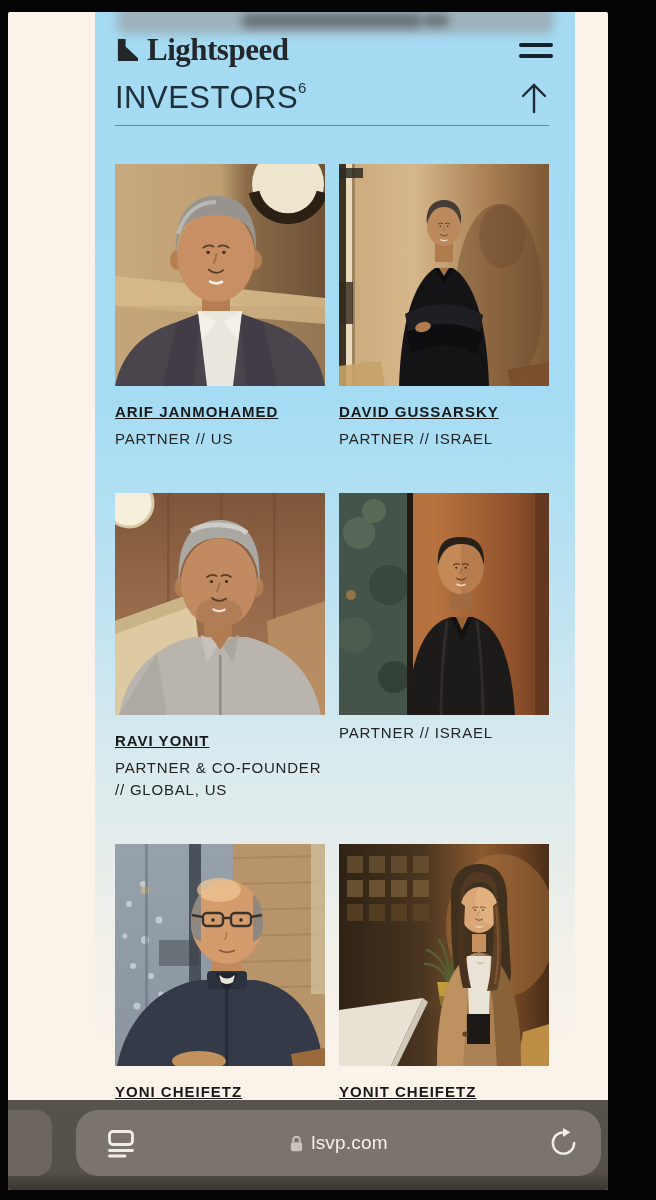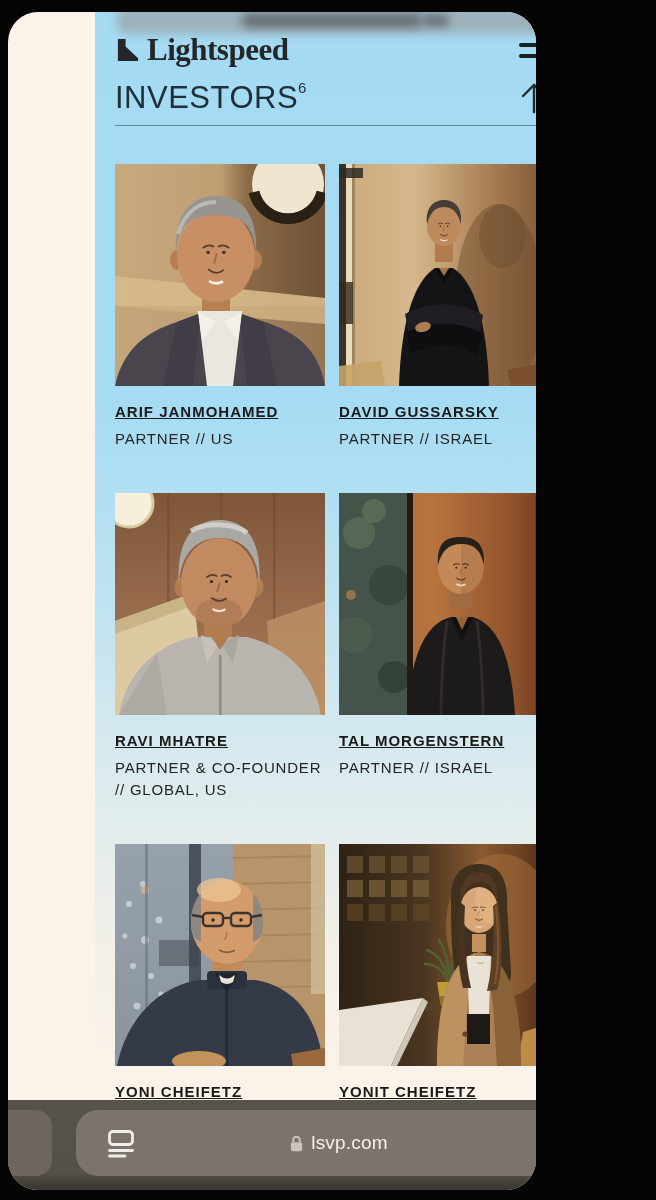--- a/index.html
+++ b/index.html
@@ -1,20 +1,20 @@
 <!DOCTYPE html>
 <html><head>
 <meta charset="utf-8">
 <style>
   html,body{margin:0;padding:0;background:#000;}
   body{width:656px;height:1200px;position:relative;overflow:hidden;
        font-family:"Liberation Sans",sans-serif;-webkit-font-smoothing:antialiased;}
   .frame{position:absolute;inset:0;background:#050505;}
-  .screen{position:absolute;left:8px;top:12px;width:528px;height:1178px;
-          background:#fbf3ea;border-radius:30px;overflow:hidden;}
+  .screen{position:absolute;left:8px;top:12px;width:600px;height:1178px;
+          background:#fbf3ea;border-radius:2px;overflow:hidden;}
   
   .bluecol{position:absolute;left:87px;top:0;width:480px;height:1098px;overflow:hidden;
     background:linear-gradient(180deg,#a4daf2 0%,#a6dcf3 36%,#bfe3f2 54%,#dcebee 70%,#f3f0e8 86%,#fbf3ea 97%);}
   .blur1{position:absolute;left:22px;top:-6px;width:437px;height:28px;background:#9aa1a6;
          opacity:.7;filter:blur(5px);border-radius:9px;}
   .blur2{position:absolute;left:147px;top:1px;width:180px;height:15px;background:#565c60;
          opacity:.75;filter:blur(5px);border-radius:6px;}
   .blur3{position:absolute;left:328px;top:2px;width:26px;height:13px;background:#565c60;
          opacity:.7;filter:blur(4px);border-radius:5px;}
   .site-header{position:relative;display:flex;align-items:center;justify-content:space-between;
@@ -207,21 +207,21 @@
 <path d="M92,84 q5,-3.5 9.5,-1"></path>
 <path d="M106.5,83 q4.5,-2.5 9.5,1"></path>
 <path d="M104.5,90 q-1,6 -2.5,8.5" opacity="0.4"></path>
 <path d="M97,105 q7,6 14,0.5"></path>
 </g>
 <circle cx="96.5" cy="88.5" r="1.6" fill="#3c2b1e"></circle>
 <circle cx="111.5" cy="88.5" r="1.6" fill="#3c2b1e"></circle>
 <path d="M97.5,116 q6.5,4 13,0.3" stroke="#f7f2e6" stroke-width="2.2" fill="none" opacity=".85"></path>
               </svg>
             </div>
-            <div class="pname">RAVI MHATRE</div>
+            <div class="pname">RAVI YONIT</div>
             <div class="prole">PARTNER &amp; CO-FOUNDER // GLOBAL, US</div>
           </div>
           <div class="card">
             <div class="photo">
               <svg viewBox="0 0 210 222" preserveAspectRatio="xMidYMid slice">
 <defs>
                   <linearGradient id="tbg" x1="0" y1="0" x2="1" y2="0">
 <stop offset="0" stop-color="#a5633a"></stop>
                     <stop offset=".45" stop-color="#b8743f"></stop>
 <stop offset=".8" stop-color="#94552e"></stop>
@@ -252,21 +252,20 @@
 <path d="M114.56,72.04 q3.1,-2.17 5.89,-0.62"></path>
 <path d="M123.55,71.42 q2.79,-1.55 5.89,0.62"></path>
 <path d="M122.31,75.76 q-0.62,3.7199999999999998 -1.55,5.27" opacity="0.4"></path>
 <path d="M117.66,85.06 q4.34,3.7199999999999998 8.68,0.31"></path>
 </g>
 <circle cx="117.35" cy="74.83" r="0.992" fill="#2b1d12"></circle>
 <circle cx="126.65" cy="74.83" r="0.992" fill="#2b1d12"></circle>
 <path d="M117.5,91 q4.5,2.8 9,0.2" stroke="#f2e8da" stroke-width="1.6" fill="none" opacity=".85"></path>
               </svg>
             </div>
-            <div class="pname">TAL MORGENSTERN</div>
             <div class="prole">PARTNER // ISRAEL</div>
           </div>
           <div class="card">
             <div class="photo">
               <svg viewBox="0 0 210 222" preserveAspectRatio="xMidYMid slice">
 <defs>
                   <linearGradient id="ybg" x1="0" y1="0" x2="0" y2="1">
 <stop offset="0" stop-color="#97a1ab"></stop>
                     <stop offset="1" stop-color="#8b95a0"></stop>
                   </linearGradient>

